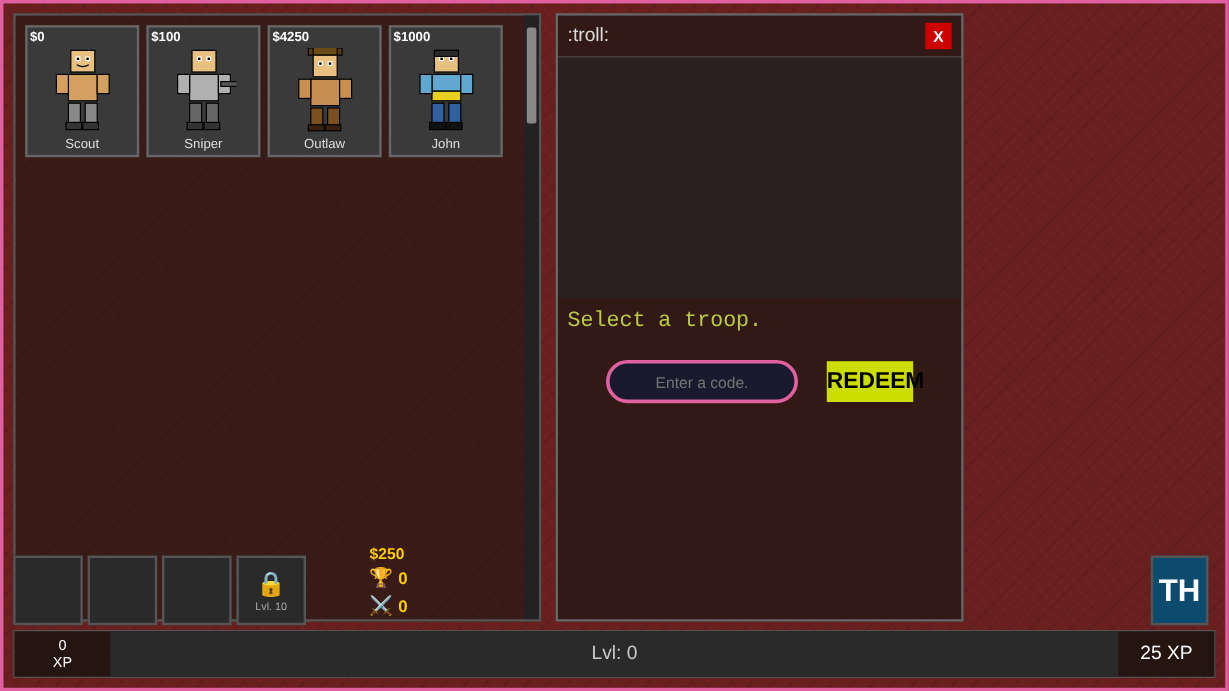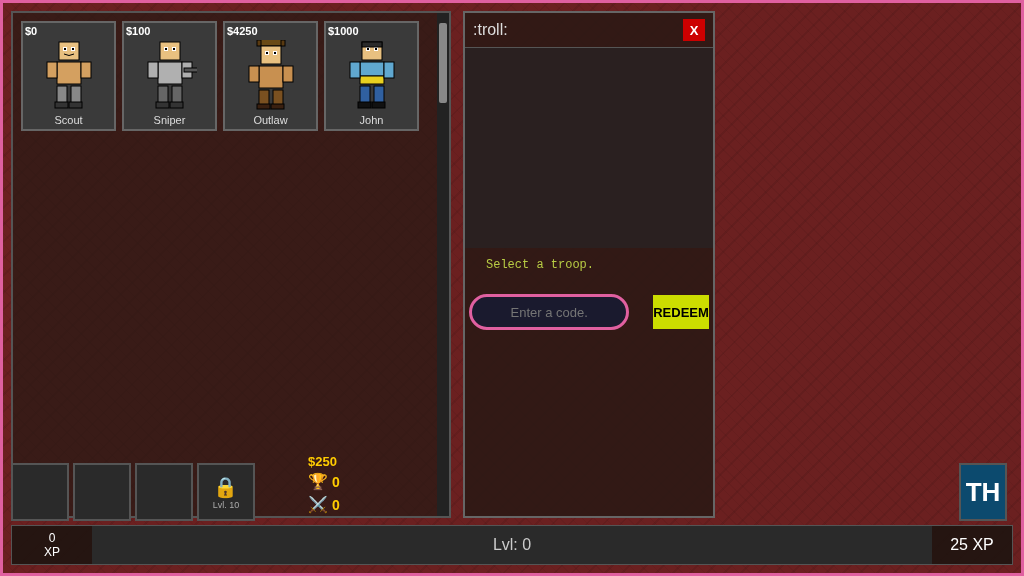--- a/index.html
+++ b/index.html
@@ -107,21 +107,21 @@
       height: 80px;
       background: #888;
       border-radius: 2px;
     }
 
     
     .right-panel {
       position: absolute;
       left: 460px;
       top: 8px;
-      width: 252px;
+      width: 340px;
       bottom: 55px;
       background: rgba(40, 25, 20, 0.85);
       border: 2px solid #666;
     }
 
     .right-panel-header {
       display: flex;
       justify-content: space-between;
       align-items: center;
       padding: 6px 8px;
@@ -147,23 +147,23 @@
       cursor: pointer;
       font-family: Arial, sans-serif;
     }
 
     .right-panel-body {
       height: 200px;
       background: #2a2020;
     }
 
     .select-troop-text {
-      padding: 10px 21px;
+      padding: 10px 8px;
       color: #b8cc44;
-      font-size: 12px;
+      font-size: 18px;
       font-family: 'Courier New', monospace;
     }
 
     .buy-btn {
       display: block;
       margin: 5px auto;
       width: 80px;
       height: 35px;
       background: #55dd00;
       color: #000;
@@ -197,21 +197,21 @@
       text-align: center;
       cursor: pointer;
       outline: none;
     }
 
     .redeem-btn {
       width: 72px;
       height: 34px;
       background: #ccdd00;
       color: #000;
-      font-size: 13px;
+      font-size: 19px;
       font-weight: bold;
       font-family: Arial, sans-serif;
       border: none;
       cursor: pointer;
     }
 
     
     .bottom-bar {
       position: absolute;
       left: 8px;

